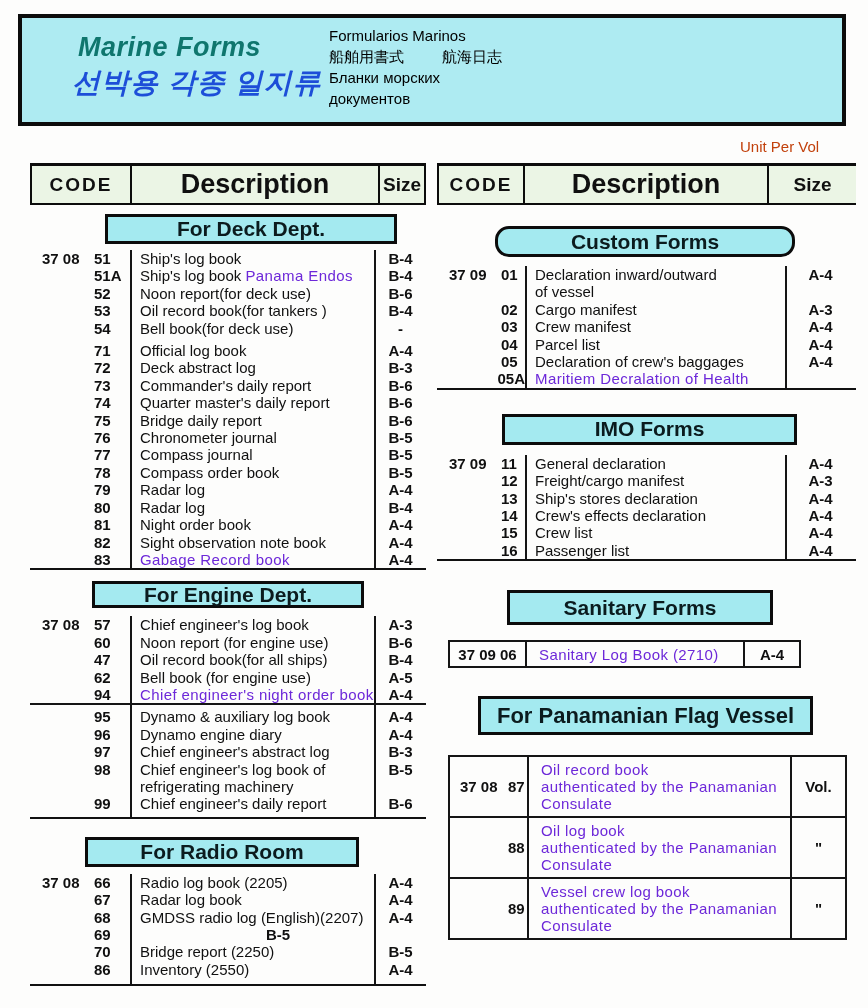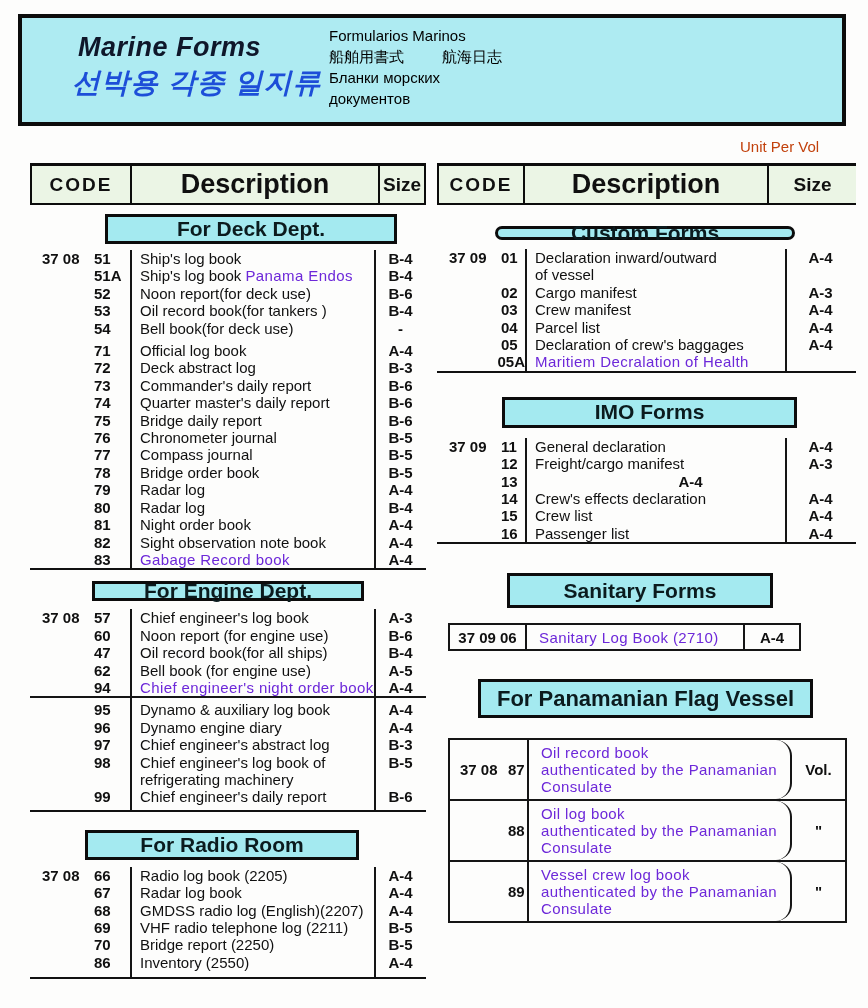--- a/index.html
+++ b/index.html
@@ -7,21 +7,21 @@
   body { font-family:"Liberation Sans","DejaVu Sans",sans-serif; color:#101010; }
   .page { position:relative; width:868px; height:1008px; background:#fdfdfc; overflow:hidden; }
 
   
   .title-box {
     position:absolute; left:18px; top:14px; width:828px; height:112px;
     background:#aeebf2; border:4px solid #0c0c0c;
   }
   .title-en {
     position:absolute; left:56px; top:14px;
-    font-size:27px; font-weight:bold; font-style:italic; letter-spacing:.5px; color:#0f172a;
+    font-size:27px; font-weight:bold; font-style:italic; letter-spacing:.5px; color:#0f766e;
   }
   .title-ko {
     position:absolute; left:50px; top:46px;
     font-size:28px; font-weight:bold; font-style:italic; color:#1d4ed8; letter-spacing:1px;
   }
   .title-right { position:absolute; left:307px; top:7px; font-size:15px; line-height:21px; color:#000000; }
   .title-zh-right { margin-left:38px; }
 
   .unit-note { position:absolute; left:740px; top:138px; font-size:15px; color:#c2410c; }
 
@@ -67,45 +67,45 @@
   .col-left  .c-code { width:100px; } .col-left  .c-desc { width:245px; }
   .col-right .c-code { width:88px; }  .col-right .c-desc { width:260px; }
   .alt { letter-spacing:.4px; color:#6d28d9; font-weight:normal; }
   .spacer5 { height:5px; }
   .divider { height:2px; background:#151515; margin:0 0 3px 0; }
   .pad-b6 { padding-bottom:6px; }
 
   
   .banner-deck   { width:292px; height:30px; margin:9px 0 0 75px; }
   .rows-deck     { margin-top:6px; }
-  .banner-engine { width:272px; height:20px; margin:11px 0 0 62px; }
+  .banner-engine { width:272px; height:27px; margin:11px 0 0 62px; }
   .rows-engine   { margin-top:8px; padding-bottom:4px; }
   .banner-radio  { width:274px; height:30px; margin:18px 0 0 55px; }
   .rows-radio    { margin-top:7px; }
 
   
-  .banner-custom   { width:300px; height:14px; margin:21px 0 0 58px;border-radius:14px; }
+  .banner-custom   { width:300px; height:31px; margin:21px 0 0 58px;border-radius:14px; }
   .rows-custom     { margin-top:9px; }
   .banner-imo      { width:295px; height:31px; margin:24px 0 0 65px; }
   .rows-imo        { margin-top:10px; }
   .banner-sanitary { width:266px; height:35px; margin:29px 0 0 70px; }
   .sanitary-box {
     margin:15px 0 0 11px; width:353px; height:28px;
     border:2px solid #151515; display:flex; align-items:center; font-size:15px;
   }
   .san-code { width:77px; text-align:center; font-weight:bold; border-right:2px solid #151515; height:100%; display:flex; align-items:center; justify-content:center; }
   .san-desc { flex:1; padding-left:12px; height:100%; display:flex; align-items:center; border-right:2px solid #151515; }
   .san-size { width:54px; text-align:center; font-weight:bold; }
   .banner-panama   { width:335px; height:39px; margin:28px 0 0 41px; font-size:22px; }
   .panama-box { margin:20px 0 0 11px; width:399px; border:2px solid #151515; }
   .prow { display:flex; font-size:15px; border-bottom:2px solid #151515; }
   .prow:last-child { border-bottom:none; }
   .p-code { width:79px; display:flex; align-items:center; padding-left:10px; font-weight:bold; border-right:2px solid #151515; }
   .p-code .pfx { width:48px; }
-  .p-desc { width:263px; padding:4px 0 4px 12px; line-height:17px; border-right:2px solid #151515;border-radius:16px; }
+  .p-desc { width:263px; padding:4px 0 4px 12px; line-height:17px; border-right:2px solid #151515; }
   .p-size { flex:1; display:flex; align-items:center; justify-content:center; font-weight:bold; }
 </style>
 </head>
 <body>
 
 <div class="page">
 
   <div class="title-box">
     <div class="title-en">Marine Forms</div>
     <div class="title-ko">선박용 각종 일지류</div>
@@ -278,21 +278,21 @@
             </div>
             <div class="c-size">B-5</div>
           </div>
 
           <div class="row">
             <div class="c-code">
               <span class="pfx"></span>
               <span>78</span>
             </div>
             <div class="c-desc">
-              <div><span>Bridge order book</span><span class="alt"></span></div>
+              <div><span>Compass order book</span><span class="alt"></span></div>
               <div></div>
             </div>
             <div class="c-size">B-5</div>
           </div>
 
           <div class="row">
             <div class="c-code">
               <span class="pfx"></span>
               <span>79</span>
             </div>
@@ -524,24 +524,20 @@
               <div></div>
             </div>
             <div class="c-size">A-4</div>
           </div>
 
           <div class="row">
             <div class="c-code">
               <span class="pfx"></span>
               <span>69</span>
             </div>
-            <div class="c-desc">
-              <div><span>VHF radio telephone log (2211)</span><span class="alt"></span></div>
-              <div></div>
-            </div>
             <div class="c-size">B-5</div>
           </div>
 
           <div class="row">
             <div class="c-code">
               <span class="pfx"></span>
               <span>70</span>
             </div>
             <div class="c-desc">
               <div><span>Bridge report (2250)</span><span class="alt"></span></div>
@@ -680,20 +676,24 @@
               <div></div>
             </div>
             <div class="c-size">A-3</div>
           </div>
 
           <div class="row">
             <div class="c-code">
               <span class="pfx"></span>
               <span>13</span>
             </div>
+            <div class="c-desc">
+              <div><span>Ship's stores declaration</span><span class="alt"></span></div>
+              <div></div>
+            </div>
             <div class="c-size">A-4</div>
           </div>
 
           <div class="row">
             <div class="c-code">
               <span class="pfx"></span>
               <span>14</span>
             </div>
             <div class="c-desc">
               <div><span>Crew's effects declaration</span><span class="alt"></span></div>

